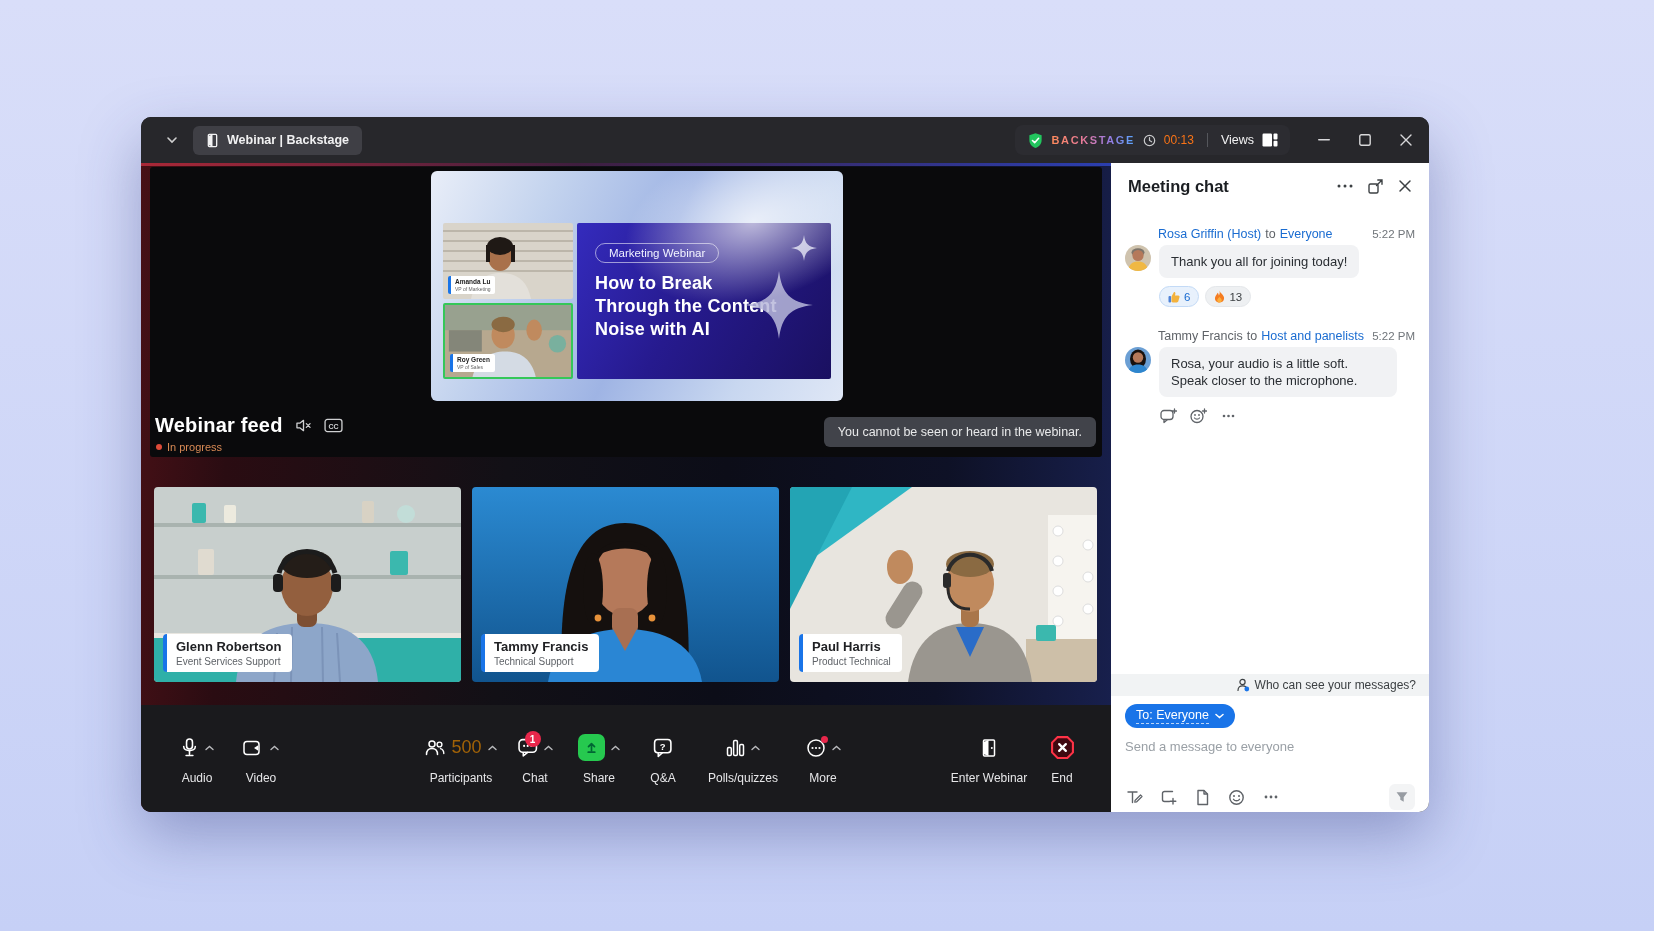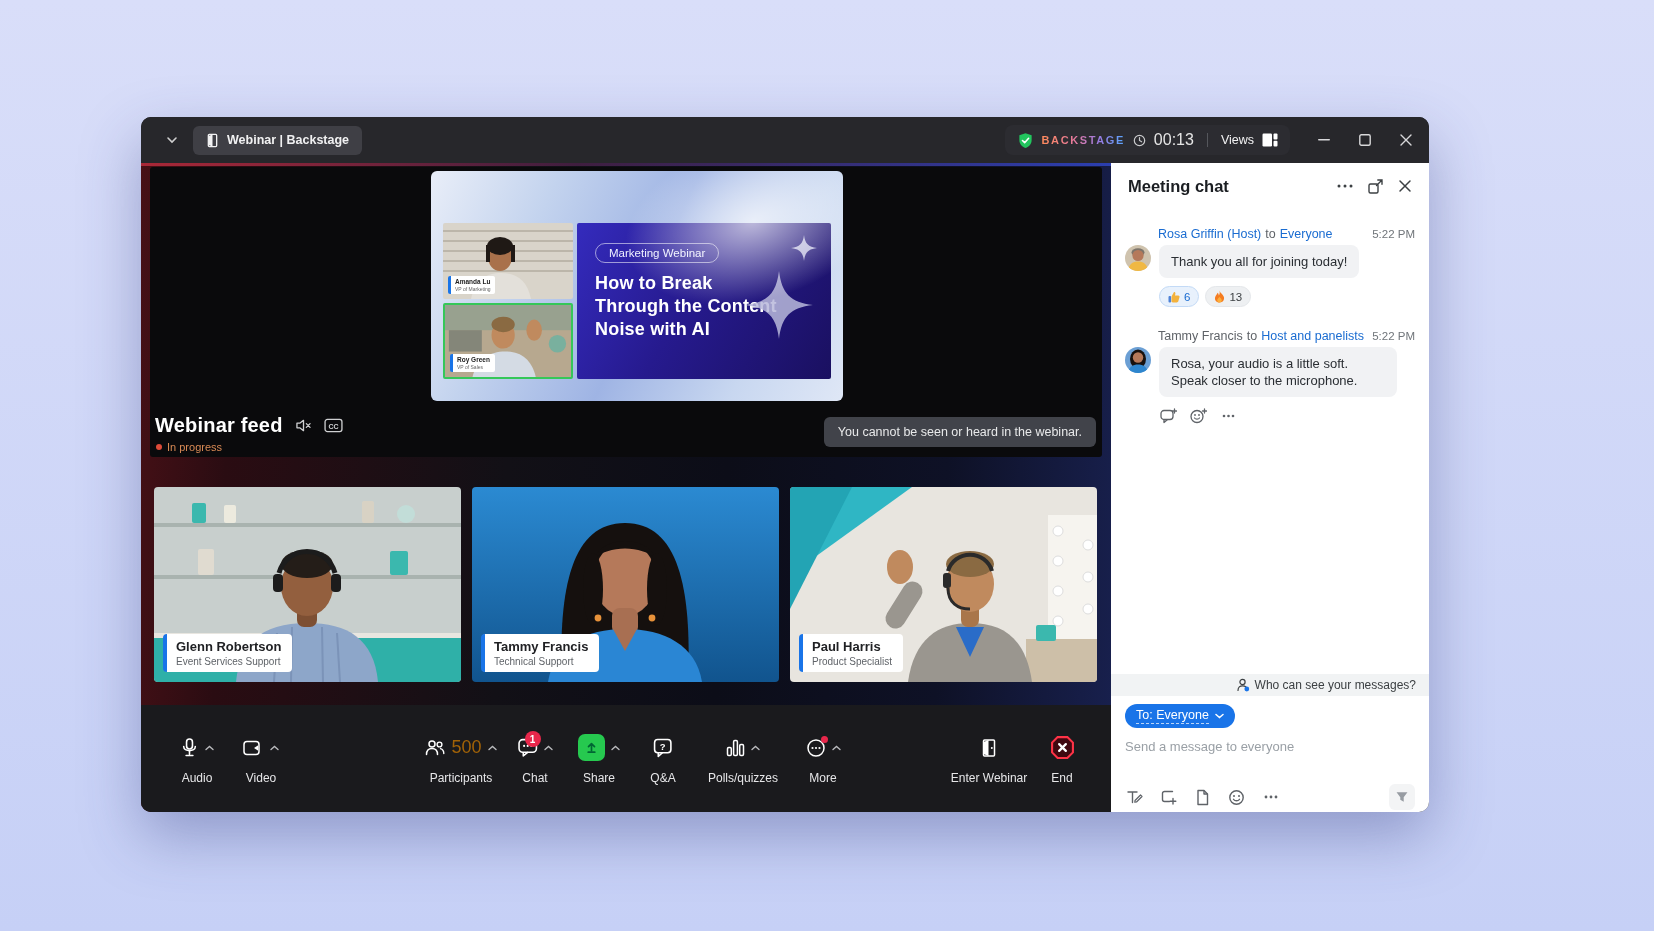--- a/index.html
+++ b/index.html
@@ -8,21 +8,21 @@
 
   .window { position:absolute; left:141px; top:117px; width:1288px; height:695px; border-radius:10px; overflow:hidden; background:#202023; box-shadow:0 24px 60px rgba(50,60,130,.38); display:flex; flex-direction:column; }
 
   
   .titlebar { height:46px; flex:none; background:#27272b; display:flex; align-items:center; }
   .tb-chev { margin-left:22px; width:18px; height:18px; display:flex; align-items:center; justify-content:center; cursor:pointer; }
   .tab { margin-left:12px; height:29px; background:#3f3f45; border-radius:6px; display:flex; align-items:center; gap:8px; padding:0 13px; color:#f1f1f2; font-size:12.5px; font-weight:bold; }
   .tb-right { margin-left:auto; display:flex; align-items:center; }
   .status-pill { background:#2c2c31; border-radius:8px; height:30px; display:flex; align-items:center; padding:0 12px; gap:8px; }
   .backstage { font-size:11px; font-weight:bold; letter-spacing:1.6px; background:linear-gradient(90deg,#ff8a5c 0%,#e87a9c 38%,#9b7ae0 68%,#58a6ff 100%); -webkit-background-clip:text; background-clip:text; color:transparent; }
-  .timer { font-size:16px; color:#e5e5e5; }
+  .timer { font-size:12px; color:#f97316; }
   .tb-div { width:1px; height:14px; background:#55575c; margin:0 5px; }
   .views { font-size:12.5px; font-weight:normal; color:#f2f2f3; }
   .winbtn { width:14px; height:14px; margin-left:27px; display:flex; align-items:center; justify-content:center; cursor:pointer; }
   .winbtn.close { margin-right:16px; }
 
   
   .content { flex:1; display:flex; min-height:0; }
   .main { width:970px; position:relative; background:linear-gradient(93deg,#471016 0%,#2a0c12 10%,#121016 38%,#0c0d18 60%,#0e1126 82%,#18204e 100%); }
   .main::before { content:""; position:absolute; left:0; top:0; right:0; height:3px; background:linear-gradient(90deg,#a92837 0%,#3f1e3f 45%,#2b3fb0 100%); }
 
@@ -318,21 +318,21 @@
             <path d="M166 140 L180 170 L194 140 Z" fill="#2a6cc8"></path>
             <rect x="171" y="114" width="18" height="26" rx="7" fill="#a9764a"></rect>
             <ellipse cx="180" cy="97" rx="24" ry="28" fill="#c08a5e"></ellipse>
             <ellipse cx="180" cy="77" rx="24" ry="13" fill="#8a6a42"></ellipse>
             <path d="M158 84 A23 23 0 0 1 202 84" fill="none" stroke="#2a2a2a" stroke-width="4"></path>
             <rect x="153" y="86" width="8" height="15" rx="3" fill="#2a2a2a"></rect>
             <path d="M158 101 C158 116 168 122 180 122" fill="none" stroke="#2a2a2a" stroke-width="3"></path>
           </svg>
           <div class="name-label">
             <div class="n">Paul Harris</div>
-            <div class="r">Product Specialist</div>
+            <div class="r">Product Technical</div>
           </div>
         </div>
       </div>
 
       <div class="controls">
         <div class="ctl">
           <div class="icorow">
             <svg width="19" height="19" viewBox="0 0 18 18">
                 <rect x="6.2" y="1" width="5.6" height="9.4" rx="2.8" fill="none" stroke="#fff" stroke-width="1.5"></rect>
                 <path d="M3.5 8 C3.5 13.2 14.5 13.2 14.5 8" fill="none" stroke="#fff" stroke-width="1.5" stroke-linecap="round"></path>

